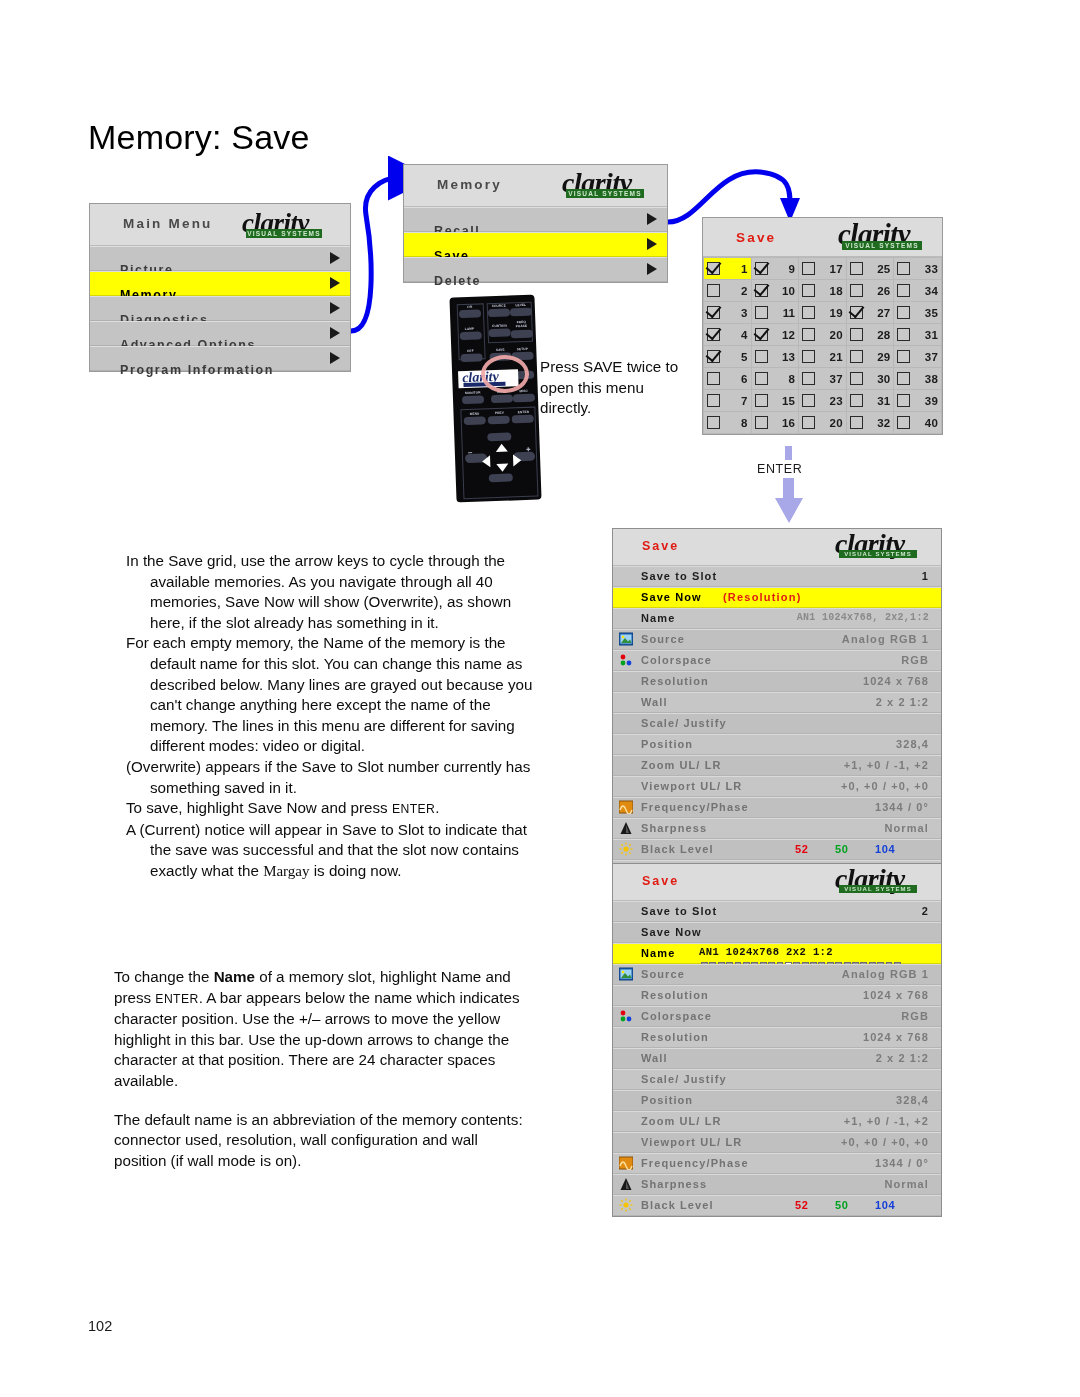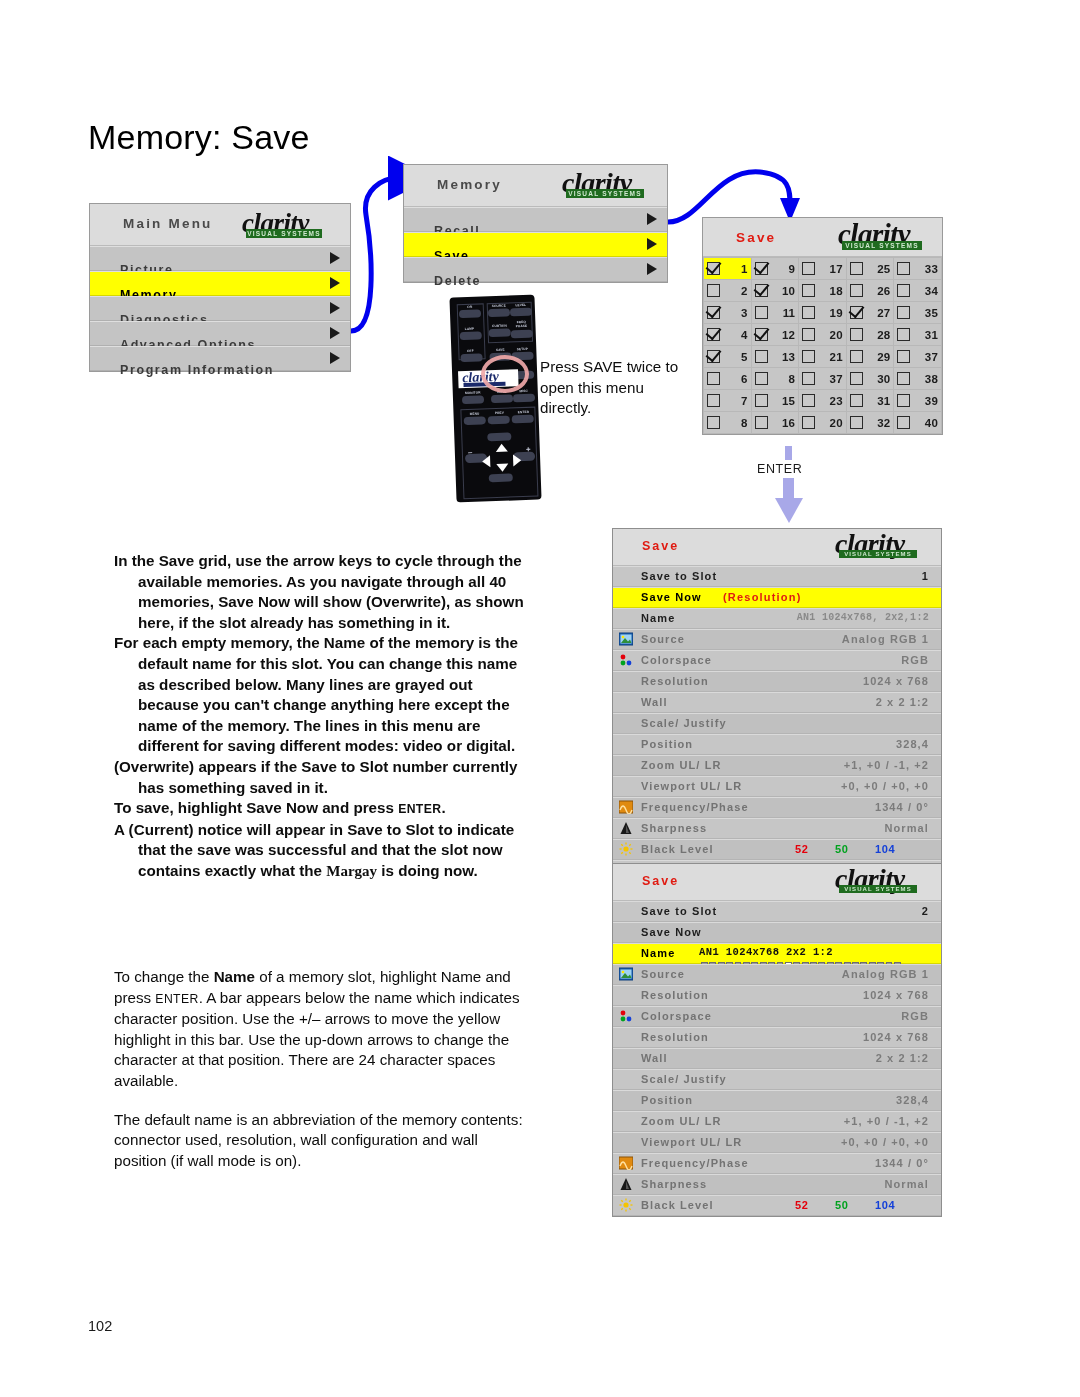--- a/index.html
+++ b/index.html
@@ -585,21 +585,21 @@
 
   <div class="tri-w" style="left:39px;top:146px;border-left:6px solid transparent;border-right:6px solid transparent;border-bottom:8px solid #ffffff;"></div>
   <div class="tri-w" style="left:39px;top:166px;border-left:6px solid transparent;border-right:6px solid transparent;border-top:8px solid #ffffff;"></div>
   <div class="tri-w" style="left:25px;top:157px;border-top:6px solid transparent;border-bottom:6px solid transparent;border-right:8px solid #ffffff;"></div>
   <div class="tri-w" style="left:56px;top:157px;border-top:6px solid transparent;border-bottom:6px solid transparent;border-left:8px solid #ffffff;"></div>
 </div>
 <div id="save-ring"></div>
 
 <div class="abs" id="callout" style="width:150px;">Press SAVE twice to open this menu directly.</div>
 
-<div class="body-text" style="left:114px;top:551px;width:410px;font-weight:bold;">
+<div class="body-text" style="left:126px;top:551px;width:410px;">
   <p>In the Save grid, use the arrow keys to cycle through the available memories. As you navigate through all 40 memories, Save Now will show (Overwrite), as shown here, if the slot already has something in it.</p>
   <p>For each empty memory, the Name of the memory is the default name for this slot. You can change this name as described below. Many lines are grayed out because you can't change anything here except the name of the memory. The lines in this menu are different for saving different modes: video or digital.</p>
   <p>(Overwrite) appears if the Save to Slot number currently has something saved in it.</p>
   <p><span>To save, highlight Save Now and press </span><span class="sc">ENTER</span><span>.</span></p>
   <p><span>A (Current) notice will appear in Save to Slot to indicate that the save was successful and that the slot now contains exactly what the </span><span class="margay">Margay</span><span> is doing now.</span></p>
 </div>
 
 <div class="body-text" style="left:114px;top:967px;width:410px;">
   <p style="padding-left:0;text-indent:0;"><span>To change the </span><span class="nm">Name</span><span> of a memory slot, highlight Name and press </span><span class="sc">ENTER</span><span>. A bar appears below the name which indicates character position. Use the +/– arrows to move the yellow highlight in this bar. Use the up-down arrows to change the character at that position. There are 24 character spaces available.</span></p>
   <p style="height:18px;"></p>

